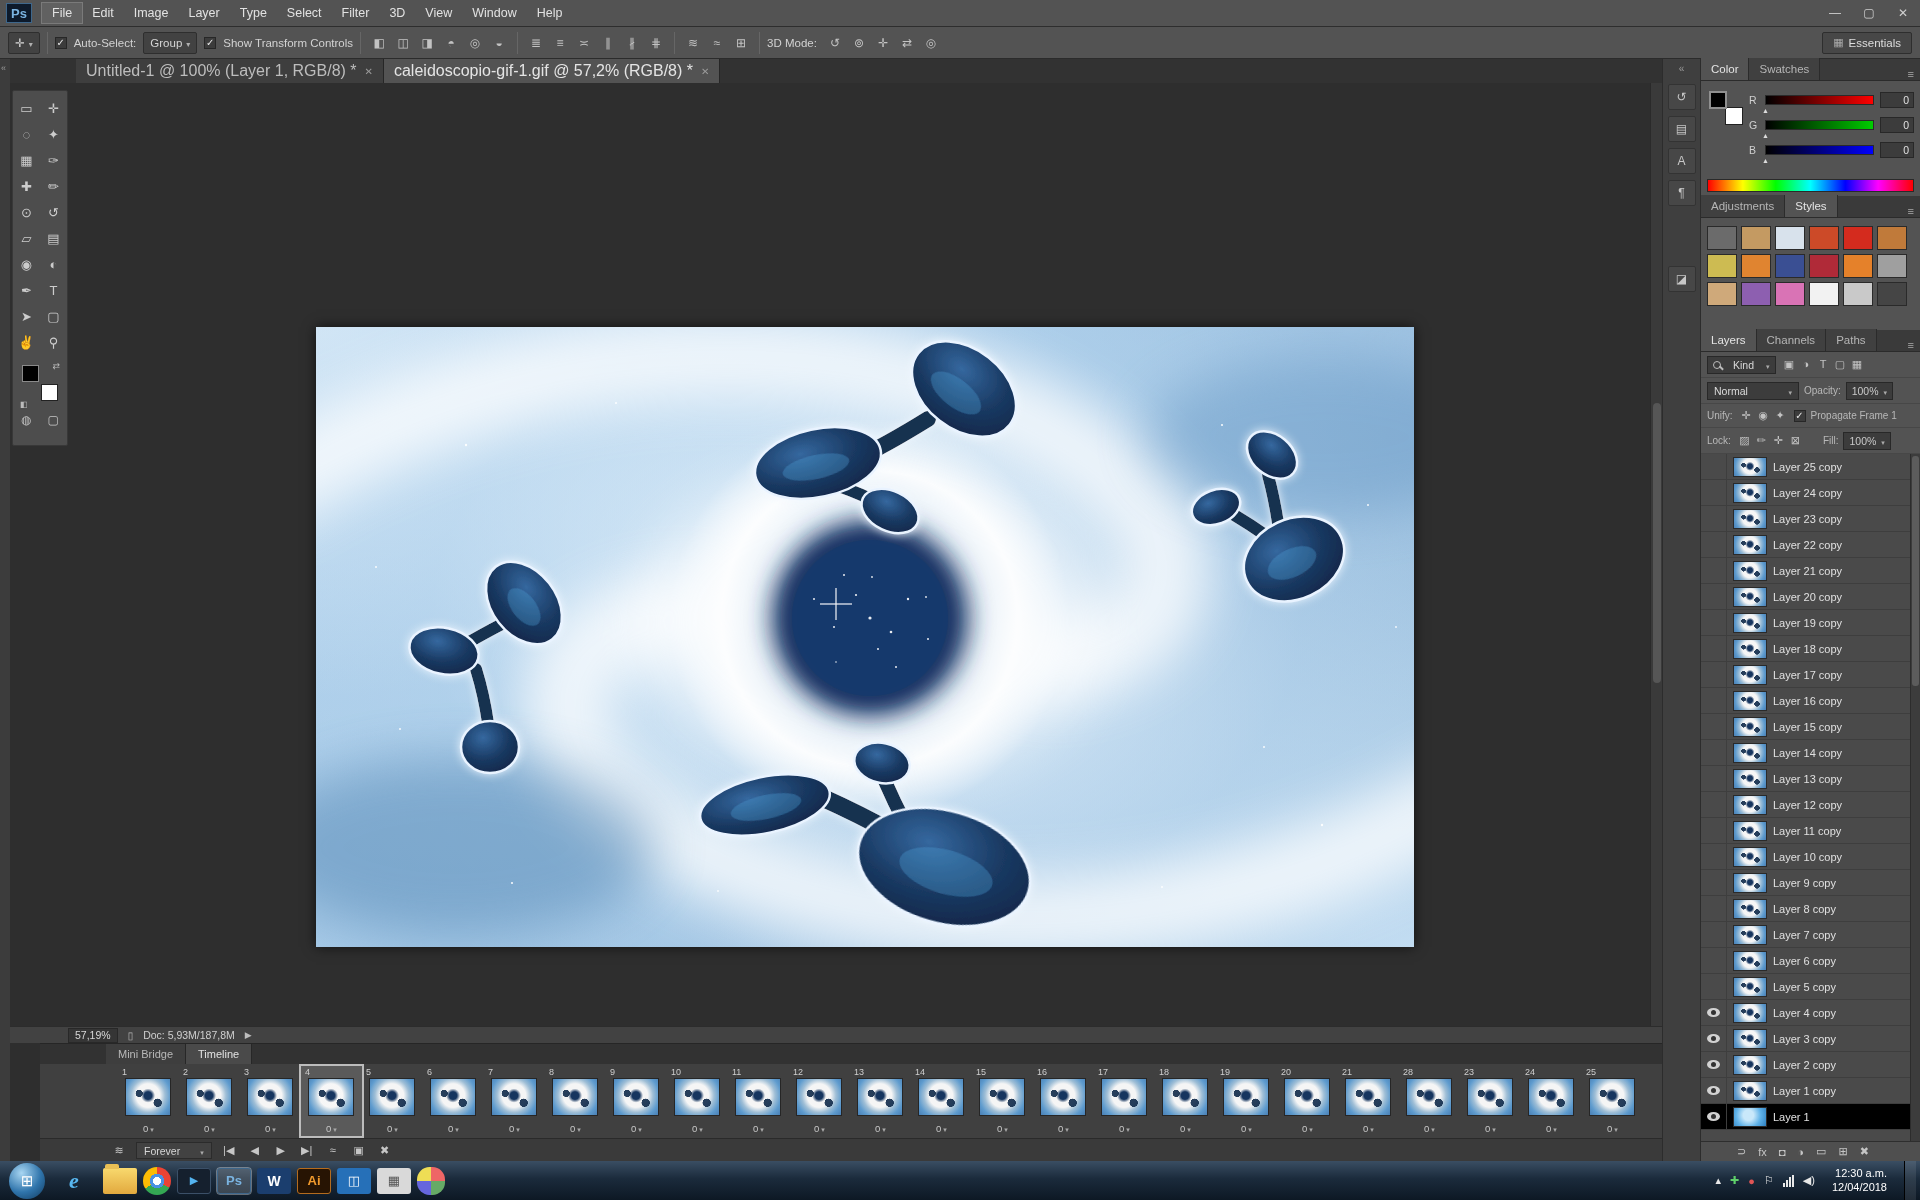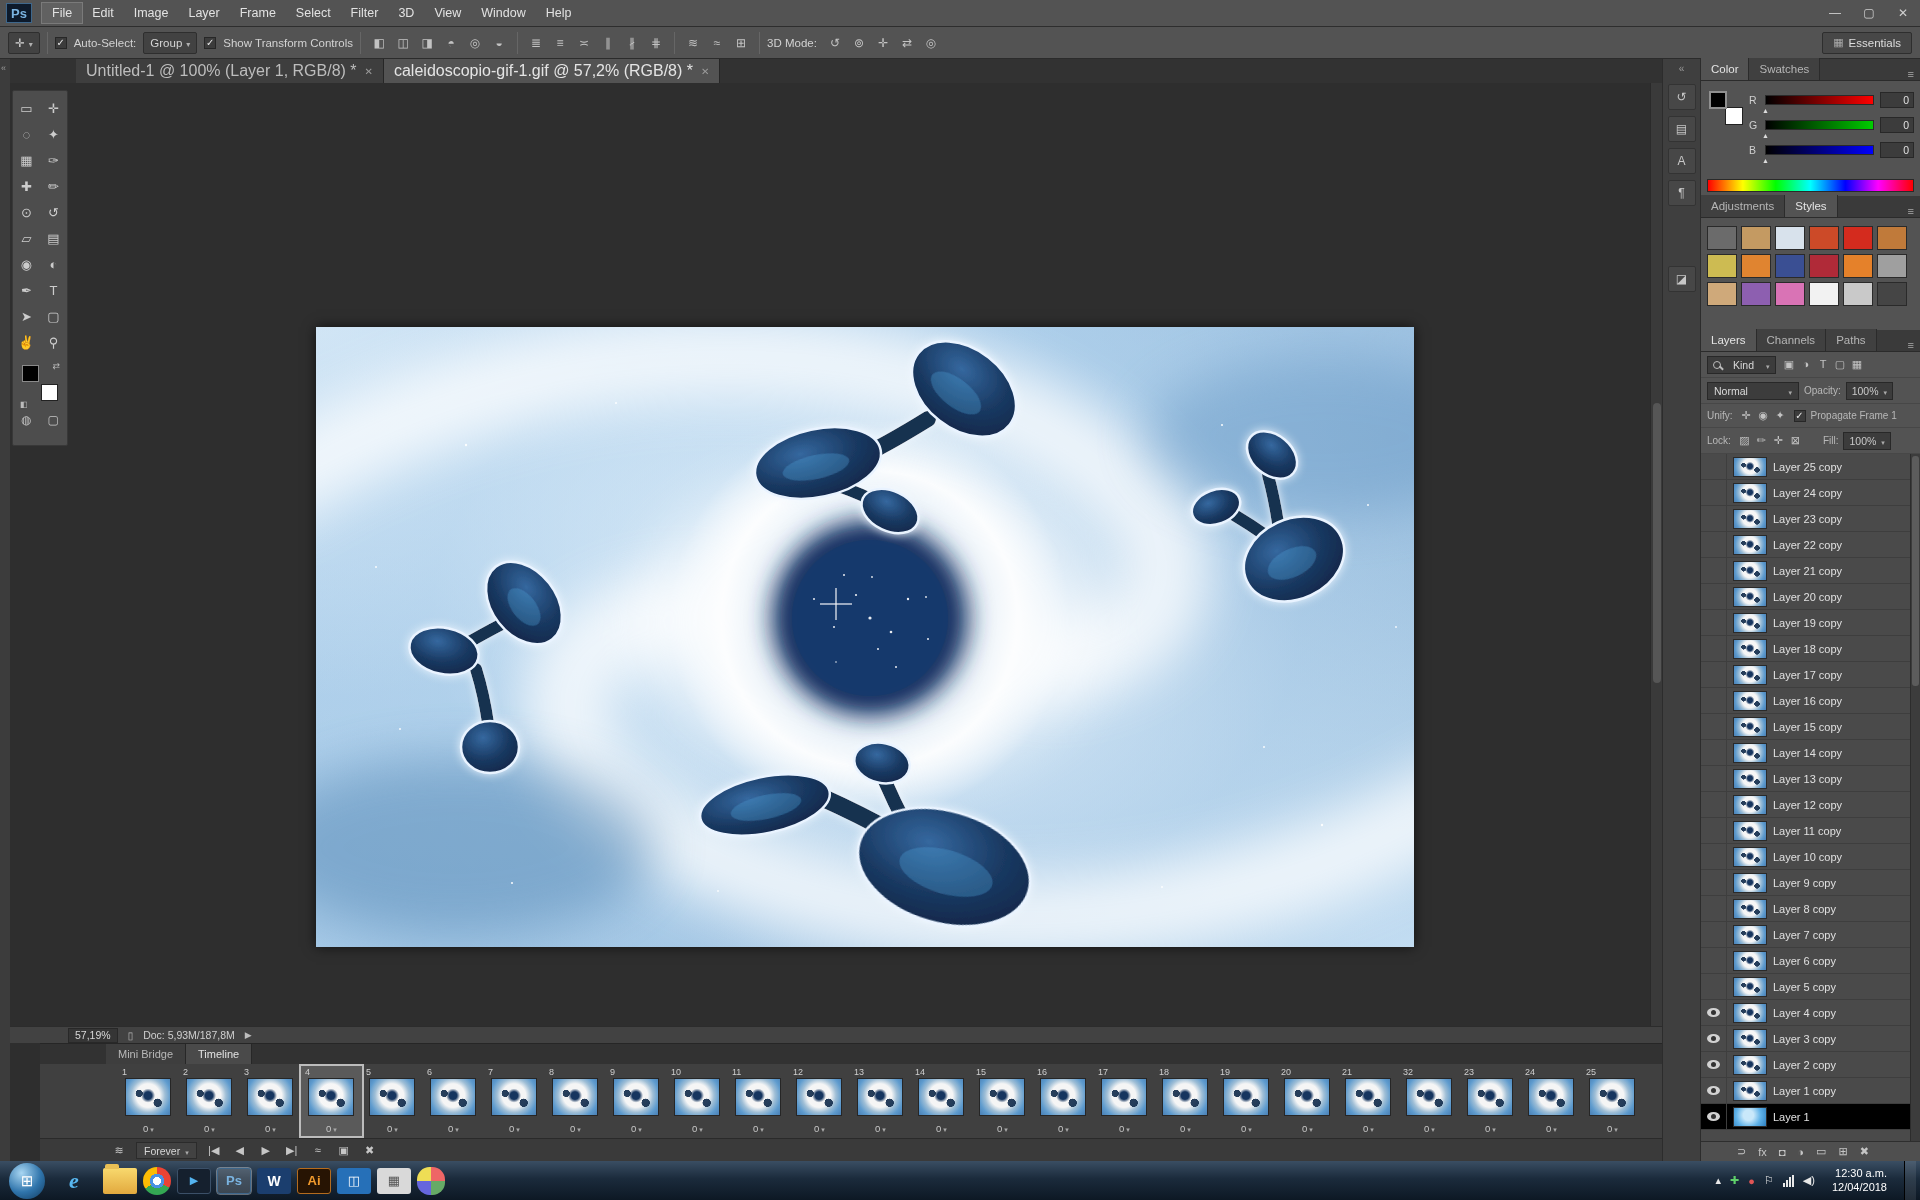--- a/index.html
+++ b/index.html
@@ -97,21 +97,21 @@
   .frame { width:61px; height:70px; position:relative; flex:0 0 auto; }
   .frame.selected { background:#5a5a5a; outline:2px solid #bcbcbc; }
   .f-num { position:absolute; left:4px; top:1px; font-size:9px; color:#cfcfcf; }
   .f-thumb { position:absolute; left:7px; top:12px; width:46px; height:38px; border:1px solid #262626; }
   .f-delay { position:absolute; left:0; bottom:2px; width:100%; text-align:center; font-size:9.5px; color:#c8c8c8; }
   .f-delay .chev::after { content:" ▾"; font-size:7px; color:#a8a8a8; }
   .tl-controls { display:flex; align-items:center; height:24px; background:#3a3a3a; border-top:1px solid #2a2a2a;
     gap:8px; padding-left:70px; font-size:11px; }
   .tl-btn { color:#c6c6c6; min-width:18px; text-align:center; }
   .loop-well { background:#424242; border:1px solid #2b2b2b; height:17px; display:flex; align-items:center;
-    gap:5px; padding:0 7px; font-size:10.5px; color:#d6d6d6; }
+    gap:20px; padding:0 7px; font-size:10.5px; color:#d6d6d6; }
   .loop-well .chev::after { content:"▾"; font-size:7px; color:#aaa; }
 
   
   .dock-strip { position:absolute; left:1662px; top:59px; width:38px; height:1102px; background:#3f3f3f; border-left:1px solid #2c2c2c; }
   .dock-strip .collapse { color:#9a9a9a; font-size:10px; text-align:center; padding:4px 0; }
   .dock-ic { width:28px; height:26px; margin:6px auto; background:#474747; border:1px solid #333;
     border-radius:2px; display:flex; align-items:center; justify-content:center; color:#c7c7c7; font-size:12px; }
   .dock-ic.cube { margin-top:60px; }
 
   .panel { position:absolute; left:1700px; width:220px; background:#535353; border-left:1px solid #2c2c2c; display:flex; flex-direction:column; }
@@ -231,21 +231,21 @@
 <div id="root">
 
   <div class="menubar">
     <div class="ps-logo">Ps</div>
     <div class="menu-items">
 
     <div class="menu-item active">File</div>
         <div class="menu-item">Edit</div>
         <div class="menu-item">Image</div>
         <div class="menu-item">Layer</div>
-        <div class="menu-item">Frame</div>
+        <div class="menu-item">Type</div>
         <div class="menu-item">Select</div>
         <div class="menu-item">Filter</div>
         <div class="menu-item">3D</div>
         <div class="menu-item">View</div>
         <div class="menu-item">Window</div>
         <div class="menu-item">Help</div>
       </div>
     <div class="win-controls">
       <div class="win-btn">—</div>
       <div class="win-btn">▢</div>
@@ -674,21 +674,21 @@
         </div>
       </div>
         <div class="frame">
         <div class="f-num">21</div>
         <div class="f-thumb mini-art"></div>
         <div class="f-delay">
           <span>0</span><span class="chev"></span>
         </div>
       </div>
         <div class="frame">
-        <div class="f-num">32</div>
+        <div class="f-num">28</div>
         <div class="f-thumb mini-art"></div>
         <div class="f-delay">
           <span>0</span><span class="chev"></span>
         </div>
       </div>
         <div class="frame">
         <div class="f-num">23</div>
         <div class="f-thumb mini-art"></div>
         <div class="f-delay">
           <span>0</span><span class="chev"></span>

